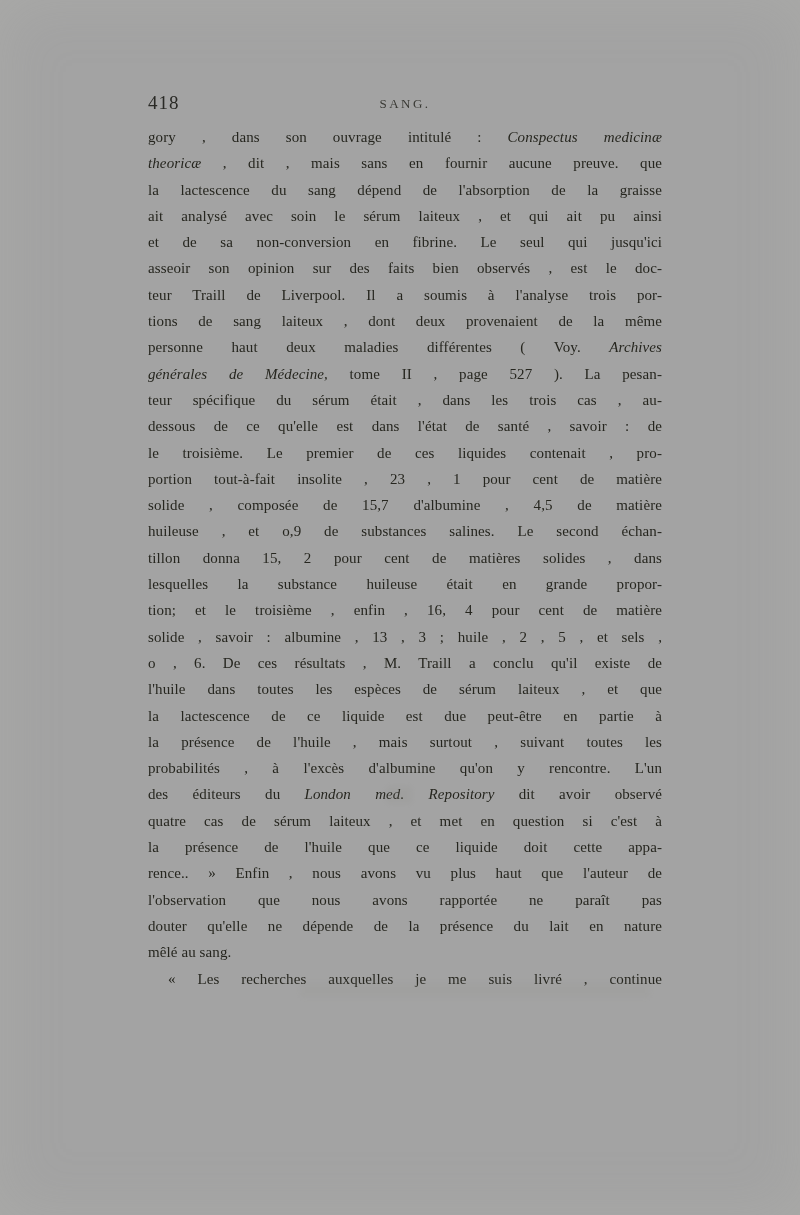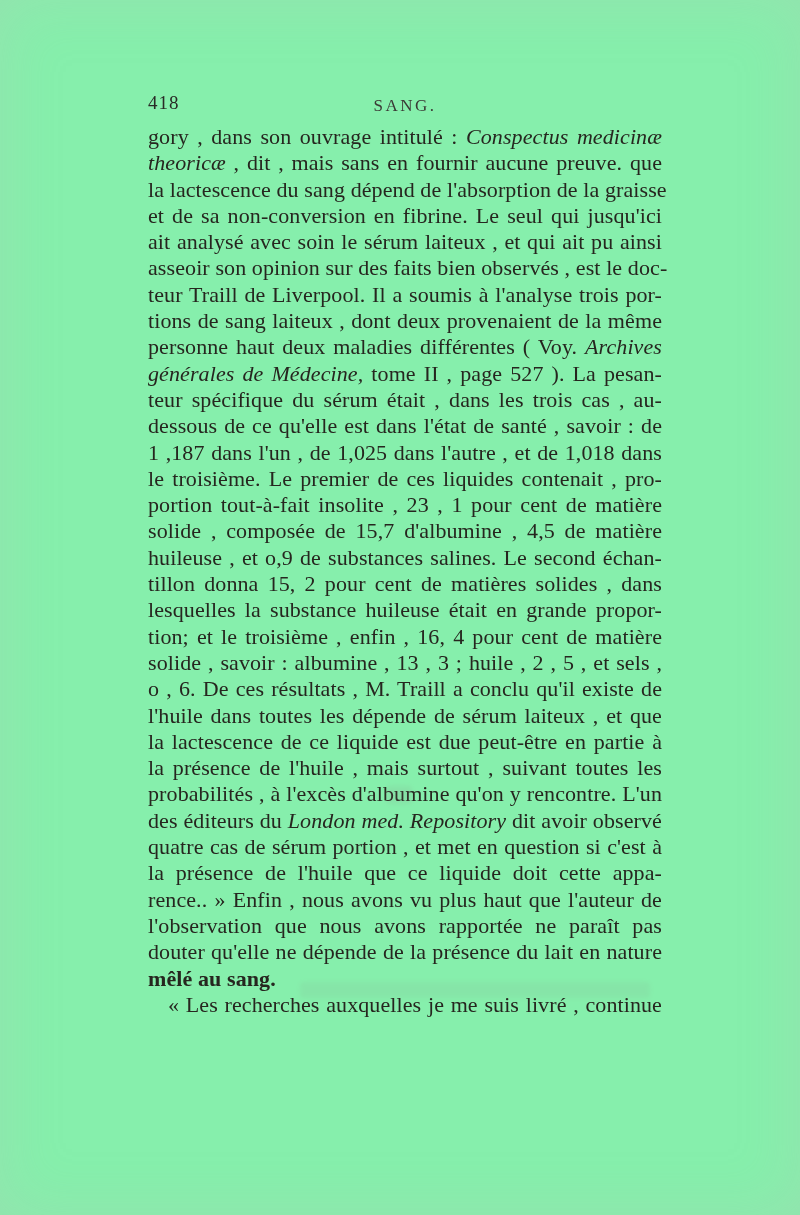--- a/index.html
+++ b/index.html
@@ -1,20 +1,20 @@
 <!DOCTYPE html>
 <html><head>
 <meta charset="utf-8">
 <style>
   html, body { margin: 0; padding: 0; background: #ffffff; }
   .scan-page {
     position: relative;
     width: 800px;
     height: 1215px;
-    background: #86efac;
+    background: #a3a3a3;
     overflow: hidden;
     box-shadow: inset 0 0 60px rgba(190,190,185,0.25);
     font-family: "Liberation Serif", serif;
     color: #262622;
   }
   .header-row {
     position: absolute;
     left: 148px;
     top: 92px;
     width: 514px;
@@ -27,43 +27,42 @@
     font-size: 19px;
     letter-spacing: 1px;
     color: #2a2a26;
   }
   .running-title {
     position: absolute;
     left: 0;
     right: 0;
     top: 4px;
     text-align: center;
-    font-size: 17px;
+    font-size: 13px;
     letter-spacing: 2.5px;
     color: #3a3a35;
   }
   .text-block {
     position: absolute;
     left: 148px;
     top: 124px;
     width: 514px;
   }
   .line {
-    font-size: 22px;
+    font-size: 15px;
     line-height: 26.3px;
     letter-spacing: 0.1px;
     color: #26261f;
     text-align: justify;
     text-align-last: justify;
     white-space: nowrap;
   }
   .line.nojust {
     text-align-last: left;
     white-space: normal;
-    font-weight: bold;
   }
   .line.indent span:first-child { padding-left: 20px; }
   .it { font-style: italic; }
   .smudge {
     position: absolute;
     background: #8a8a82;
     opacity: 0.10;
     filter: blur(2px);
     border-radius: 4px;
     pointer-events: none;
@@ -76,45 +75,44 @@
 
 <div class="scan-page">
   <div class="header-row">
     <div class="page-number">418</div>
     <div class="running-title">SANG.</div>
   </div>
   <div class="text-block">
       <div class="line"><span>gory , dans son ouvrage intitulé : </span><span class="it">Conspectus medicinæ</span></div>
       <div class="line"><span class="it">theoricæ</span><span> , dit , mais sans en fournir aucune preuve. que</span></div>
       <div class="line"><span>la lactescence du sang dépend de l'absorption de la graisse</span></div>
+      <div class="line"><span>ait analysé avec soin le sérum laiteux , et qui ait pu ainsi</span></div>
       <div class="line"><span>et de sa non-conversion en fibrine. Le seul qui jusqu'ici</span></div>
-      <div class="line"><span>ait analysé avec soin le sérum laiteux , et qui ait pu ainsi</span></div>
       <div class="line"><span>asseoir son opinion sur des faits bien observés , est le doc-</span></div>
       <div class="line"><span>teur Traill de Liverpool. Il a soumis à l'analyse trois por-</span></div>
       <div class="line"><span>tions de sang laiteux , dont deux provenaient de la même</span></div>
       <div class="line"><span>personne haut deux maladies différentes ( Voy. </span><span class="it">Archives</span></div>
       <div class="line"><span class="it">générales de Médecine,</span><span> tome II , page 527 ). La pesan-</span></div>
       <div class="line"><span>teur spécifique du sérum était , dans les trois cas , au-</span></div>
       <div class="line"><span>dessous de ce qu'elle est dans l'état de santé , savoir : de</span></div>
-      <div class="line"><span>1 ,187 dans l'un , de 1,025 dans l'autre , et de 1,018 dans</span></div>
       <div class="line"><span>le troisième. Le premier de ces liquides contenait , pro-</span></div>
       <div class="line"><span>portion tout-à-fait insolite , 23 , 1 pour cent de matière</span></div>
       <div class="line"><span>solide , composée de 15,7 d'albumine , 4,5 de matière</span></div>
       <div class="line"><span>huileuse , et o,9 de substances salines. Le second échan-</span></div>
       <div class="line"><span>tillon donna 15, 2 pour cent de matières solides , dans</span></div>
       <div class="line"><span>lesquelles la substance huileuse était en grande propor-</span></div>
       <div class="line"><span>tion; et le troisième , enfin , 16, 4 pour cent de matière</span></div>
       <div class="line"><span>solide , savoir : albumine , 13 , 3 ; huile , 2 , 5 , et sels ,</span></div>
       <div class="line"><span>o , 6. De ces résultats , M. Traill a conclu qu'il existe de</span></div>
-      <div class="line"><span>l'huile dans toutes les dépende de sérum laiteux , et que</span></div>
+      <div class="line"><span>l'huile dans toutes les espèces de sérum laiteux , et que</span></div>
       <div class="line"><span>la lactescence de ce liquide est due peut-être en partie à</span></div>
       <div class="line"><span>la présence de l'huile , mais surtout , suivant toutes les</span></div>
       <div class="line"><span>probabilités , à l'excès d'albumine qu'on y rencontre. L'un</span></div>
       <div class="line"><span>des éditeurs du </span><span class="it">London med. Repository</span><span> dit avoir observé</span></div>
-      <div class="line"><span>quatre cas de sérum portion , et met en question si c'est à</span></div>
+      <div class="line"><span>quatre cas de sérum laiteux , et met en question si c'est à</span></div>
       <div class="line"><span>la présence de l'huile que ce liquide doit cette appa-</span></div>
       <div class="line"><span>rence.. » Enfin , nous avons vu plus haut que l'auteur de</span></div>
       <div class="line"><span>l'observation que nous avons rapportée ne paraît pas</span></div>
       <div class="line"><span>douter qu'elle ne dépende de la présence du lait en nature</span></div>
       <div class="line nojust"><span>mêlé au sang.</span></div>
       <div class="line indent"><span>« Les recherches auxquelles je me suis livré , continue</span></div>
     </div>
   <div class="smudge s1"></div>
   <div class="smudge s2"></div>
 </div>

